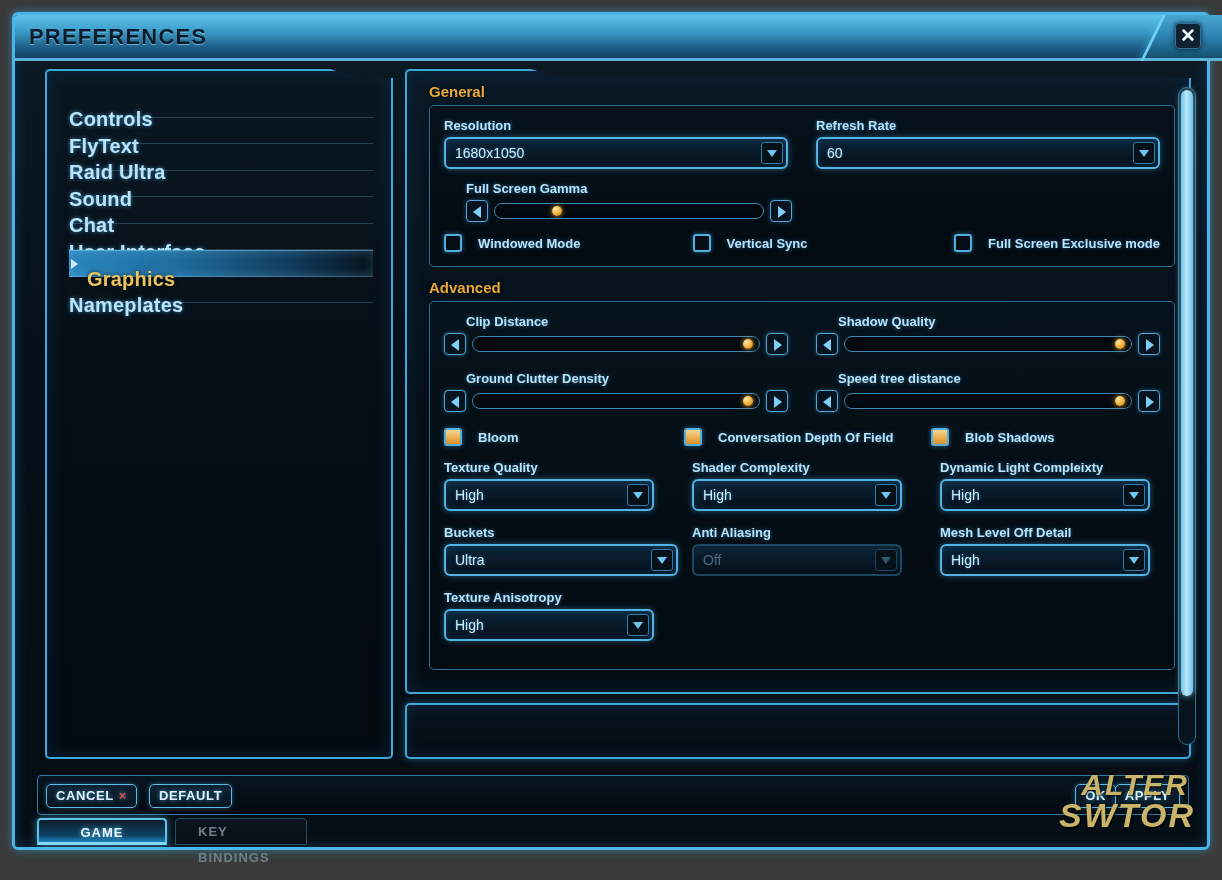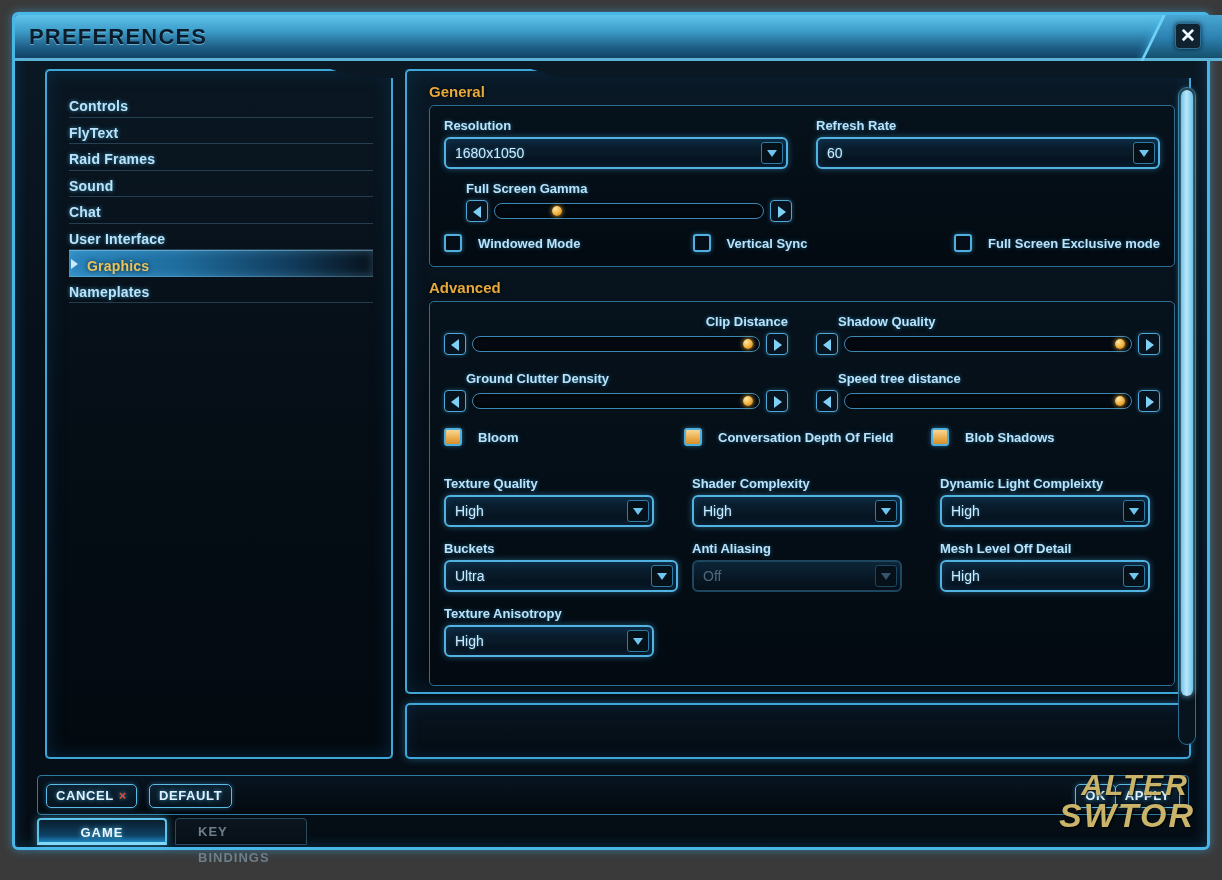--- a/index.html
+++ b/index.html
@@ -86,22 +86,22 @@
     clip-path: polygon(0 0, 82% 0, 90% 9px, 100% 9px, 100% 100%, 0 100%);
   }
   #nav-list{ position:absolute; left:22px; top:20px; width:304px; }
   .nav-item{
     position:relative;
     height:26.5px;
     border-bottom:1px solid rgba(110,175,215,.28);
     cursor:pointer;
   }
   .nav-label{
-    position:absolute; left:0; top:7px;
-    font-size:14px; font-weight:bold;
+    position:absolute; left:0; top:17px;
+    font-size:20px; font-weight:bold;
     color:#b9e4fb;
     text-shadow:0 0 4px rgba(80,190,245,.65);
     letter-spacing:.2px;
   }
   .nav-item.selected{
     background: linear-gradient(90deg, #2a86bd 0%, #1f6e9f 35%, #123d5e 72%, rgba(8,25,40,0) 100%);
     border-top:1px solid rgba(150,220,255,.5);
     border-bottom:1px solid rgba(150,220,255,.35);
     box-shadow: inset 0 0 10px rgba(120,210,255,.3);
     padding-left: 32px;
@@ -387,21 +387,21 @@
 
     <div id="nav-panel">
       <div id="nav-list">
           <div class="nav-item">
             <span class="nav-label">Controls</span>
           </div>
           <div class="nav-item">
             <span class="nav-label">FlyText</span>
           </div>
           <div class="nav-item">
-            <span class="nav-label">Raid Frames</span>
+            <span class="nav-label">Raid Ultra</span>
           </div>
           <div class="nav-item">
             <span class="nav-label">Sound</span>
           </div>
           <div class="nav-item">
             <span class="nav-label">Chat</span>
           </div>
           <div class="nav-item">
             <span class="nav-label">User Interface</span>
           </div>
@@ -462,21 +462,21 @@
                 <span class="cbx-label">Full Screen Exclusive mode</span>
               </div>
             </div>
         </div>
 
         <div class="section-title">Advanced</div>
         <div class="group-box">
           <div id="advanced-sliders">
               <div class="row2" style="margin-bottom: 16px;">
                 <div style="flex: 1 1 0px; min-width: 0px;">
-                  <div class="field-label" style="margin-left: 22px; text-align: right;">Clip Distance</div>
+                  <div class="field-label" style="margin-left: 22px;">Clip Distance</div>
                   <div class="slider-row">
                     <div class="sld-btn left"></div>
                     <div class="sld-track">
                       <div class="sld-handle" style="left: 96%;"></div>
                     </div>
                     <div class="sld-btn right"></div>
                   </div>
                 </div>
                 <div style="flex: 1 1 0px; min-width: 0px;">
                   <div class="field-label" style="margin-left: 22px;">Shadow Quality</div>
@@ -505,21 +505,21 @@
                   <div class="slider-row">
                     <div class="sld-btn left"></div>
                     <div class="sld-track">
                       <div class="sld-handle" style="left: 96%;"></div>
                     </div>
                     <div class="sld-btn right"></div>
                   </div>
                 </div>
               </div>
             </div>
-          <div id="advanced-checkboxes" style="display:flex;margin:16px 0 30px 0;">
+          <div id="advanced-checkboxes" style="display:flex;margin:16px 0 14px 0;">
               <div class="cbx-row" style="width: 240px;">
                 <span class="cbx checked"></span>
                 <span class="cbx-label">Bloom</span>
               </div>
               <div class="cbx-row" style="width: 247px;">
                 <span class="cbx checked"></span>
                 <span class="cbx-label">Conversation Depth Of Field</span>
               </div>
               <div class="cbx-row" style="width: auto;">
                 <span class="cbx checked"></span>

